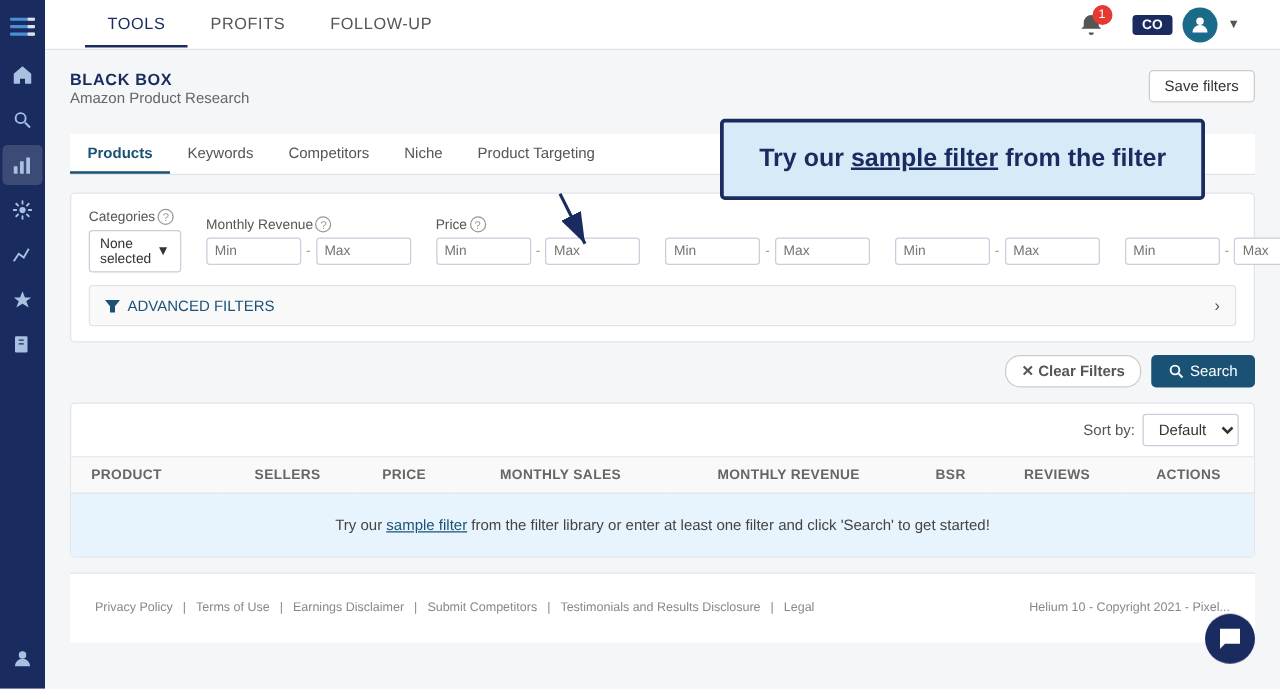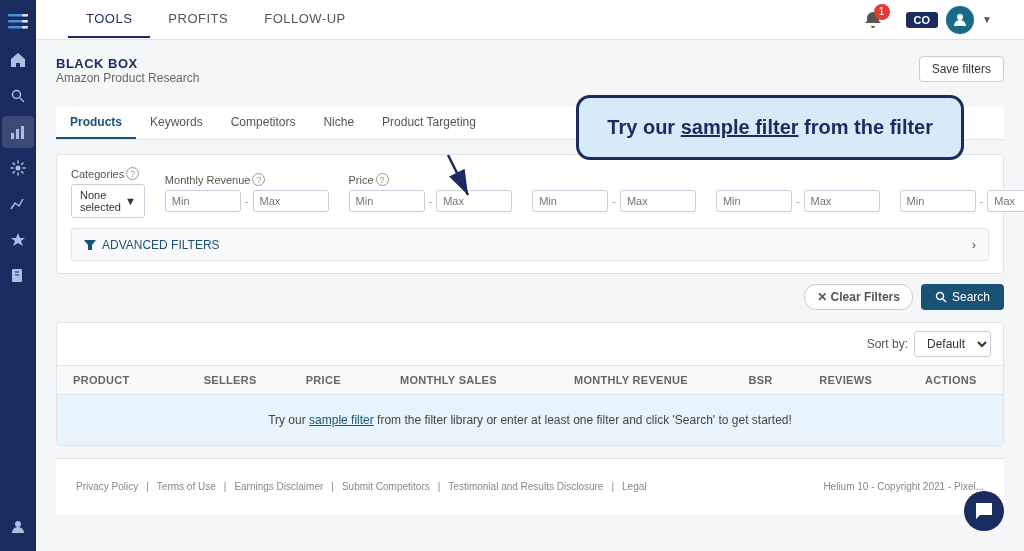--- a/index.html
+++ b/index.html
@@ -66,21 +66,21 @@
     .results-header { display: flex; justify-content: flex-end; align-items: center; padding: 8px 12px; border-bottom: 1px solid #e0e4ea; }
     .sort-label { font-size: 12px; color: #555; margin-right: 6px; }
     .sort-select { border: 1px solid #ccd; border-radius: 3px; padding: 4px 8px; font-size: 12px; color: #333; background: #fff; }
     .results-table { width: 100%; border-collapse: collapse; }
     .results-table th { padding: 8px 10px; text-align: center; font-size: 11px; color: #666; font-weight: 600; text-transform: uppercase; letter-spacing: 0.3px; border-bottom: 1px solid #e0e4ea; background: #f9f9f9; }
     .results-table th.product-col { text-align: left; padding-left: 16px; }
     .empty-row td { padding: 18px; text-align: center; font-size: 12px; color: #444; background: #e8f4fd; }
     .sample-filter-link { color: #1a5276; text-decoration: underline; cursor: pointer; }
 
     
-    .tooltip-popup { position: absolute; top: 55px; right: 60px; background: #d6eaf8; border: 3px solid #1a2b5f; border-radius: 14px; padding: 18px 28px; font-size: 20px; font-weight: 700; color: #1a2b5f; z-index: 100; white-space: nowrap; max-width: 520px; }
+    .tooltip-popup { position: absolute; top: 55px; right: 60px; background: #d6eaf8; border: 3px solid #1a2b5f; border-radius: 4px; padding: 18px 28px; font-size: 20px; font-weight: 700; color: #1a2b5f; z-index: 100; white-space: nowrap; max-width: 520px; }
     .tooltip-popup .underline { text-decoration: underline; }
 
     
     .arrow-overlay { position: absolute; top: 0; left: 0; width: 100%; height: 100%; pointer-events: none; z-index: 99; }
 
     
     .footer { background: #fff; border-top: 1px solid #e0e4ea; padding: 22px 20px; font-size: 10px; color: #888; display: flex; justify-content: space-between; align-items: center; }
     .footer-links { display: flex; gap: 8px; }
     .footer-link { color: #888; text-decoration: none; cursor: pointer; }
 
@@ -337,21 +337,21 @@
       <div class="footer" style="margin-top: 12px;">
         <div class="footer-links">
           <a class="footer-link">Privacy Policy</a>
           <span>|</span>
           <a class="footer-link">Terms of Use</a>
           <span>|</span>
           <a class="footer-link">Earnings Disclaimer</a>
           <span>|</span>
           <a class="footer-link">Submit Competitors</a>
           <span>|</span>
-          <a class="footer-link">Testimonial and Results Disclosure</a>
+          <a class="footer-link">Testimonials and Results Disclosure</a>
           <span>|</span>
           <a class="footer-link">Legal</a>
         </div>
         <span class="footer-copyright">Helium 10 - Copyright 2021 - Pixel...</span>
       </div>
     </div>
   </div>
 </div>
 
 <div class="chat-bubble">

